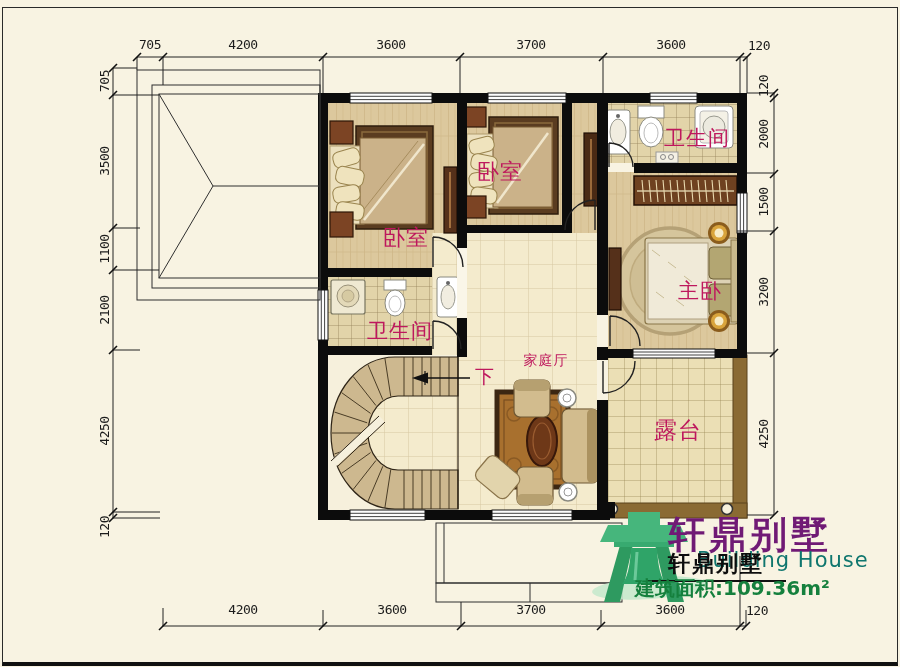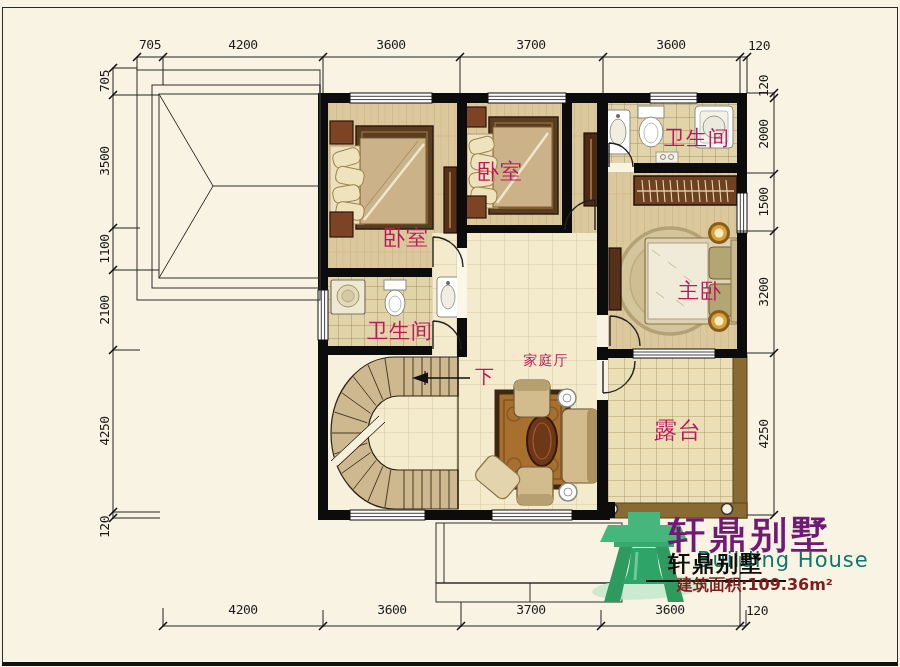--- a/index.html
+++ b/index.html
@@ -6,21 +6,21 @@
   body{font-family:"DejaVu Sans",sans-serif;}
   .canvas{position:relative;width:900px;height:667px;background:#f8f3e2;overflow:hidden;}
   .frame{position:absolute;left:2px;top:7px;right:2px;bottom:1px;border:1px solid #2a2a2a;border-bottom:4px solid #111;pointer-events:none;}
   svg{position:absolute;left:0;top:0;}
   .dim{position:absolute;font-family:"DejaVu Sans Mono",monospace;font-size:13px;color:#1b1b1b;white-space:nowrap;transform:translate(-50%,-50%);letter-spacing:-0.5px;}
   .dim.rot{transform:translate(-50%,-50%) rotate(-90deg);}
   .room-label{position:absolute;font-weight:normal;color:#be185d;white-space:nowrap;transform:translate(-50%,-50%);letter-spacing:1px;}
   .brand-cn{position:absolute;left:668px;top:510px;font-size:37px;font-weight:bold;color:#701a75;letter-spacing:4px;white-space:nowrap;}
   .brand-en{position:absolute;left:697px;top:548px;font-size:21px;color:#0f766e;white-space:nowrap;letter-spacing:1px;}
   .draw-title{position:absolute;left:646px;top:549px;width:140px;text-align:center;font-size:22px;font-weight:bold;color:#0d0d0d;border-bottom:2.5px solid #111;padding-bottom:1px;white-space:nowrap;letter-spacing:2px;}
-  .area-text{position:absolute;left:677px;top:575px;font-size:16px;font-weight:bold;color:#7f1d1d;white-space:nowrap;}
+  .area-text{position:absolute;left:635px;top:575px;font-size:20px;font-weight:bold;color:#15803d;white-space:nowrap;}
 </style>
 </head>
 <body>
 
 <div class="canvas">
 
 <svg width="900" height="667" viewBox="0 0 900 667">
   <defs>
     <pattern id="patWood" width="14" height="58" patternUnits="userSpaceOnUse">
       <rect width="14" height="58" fill="#dcc89d"></rect>

